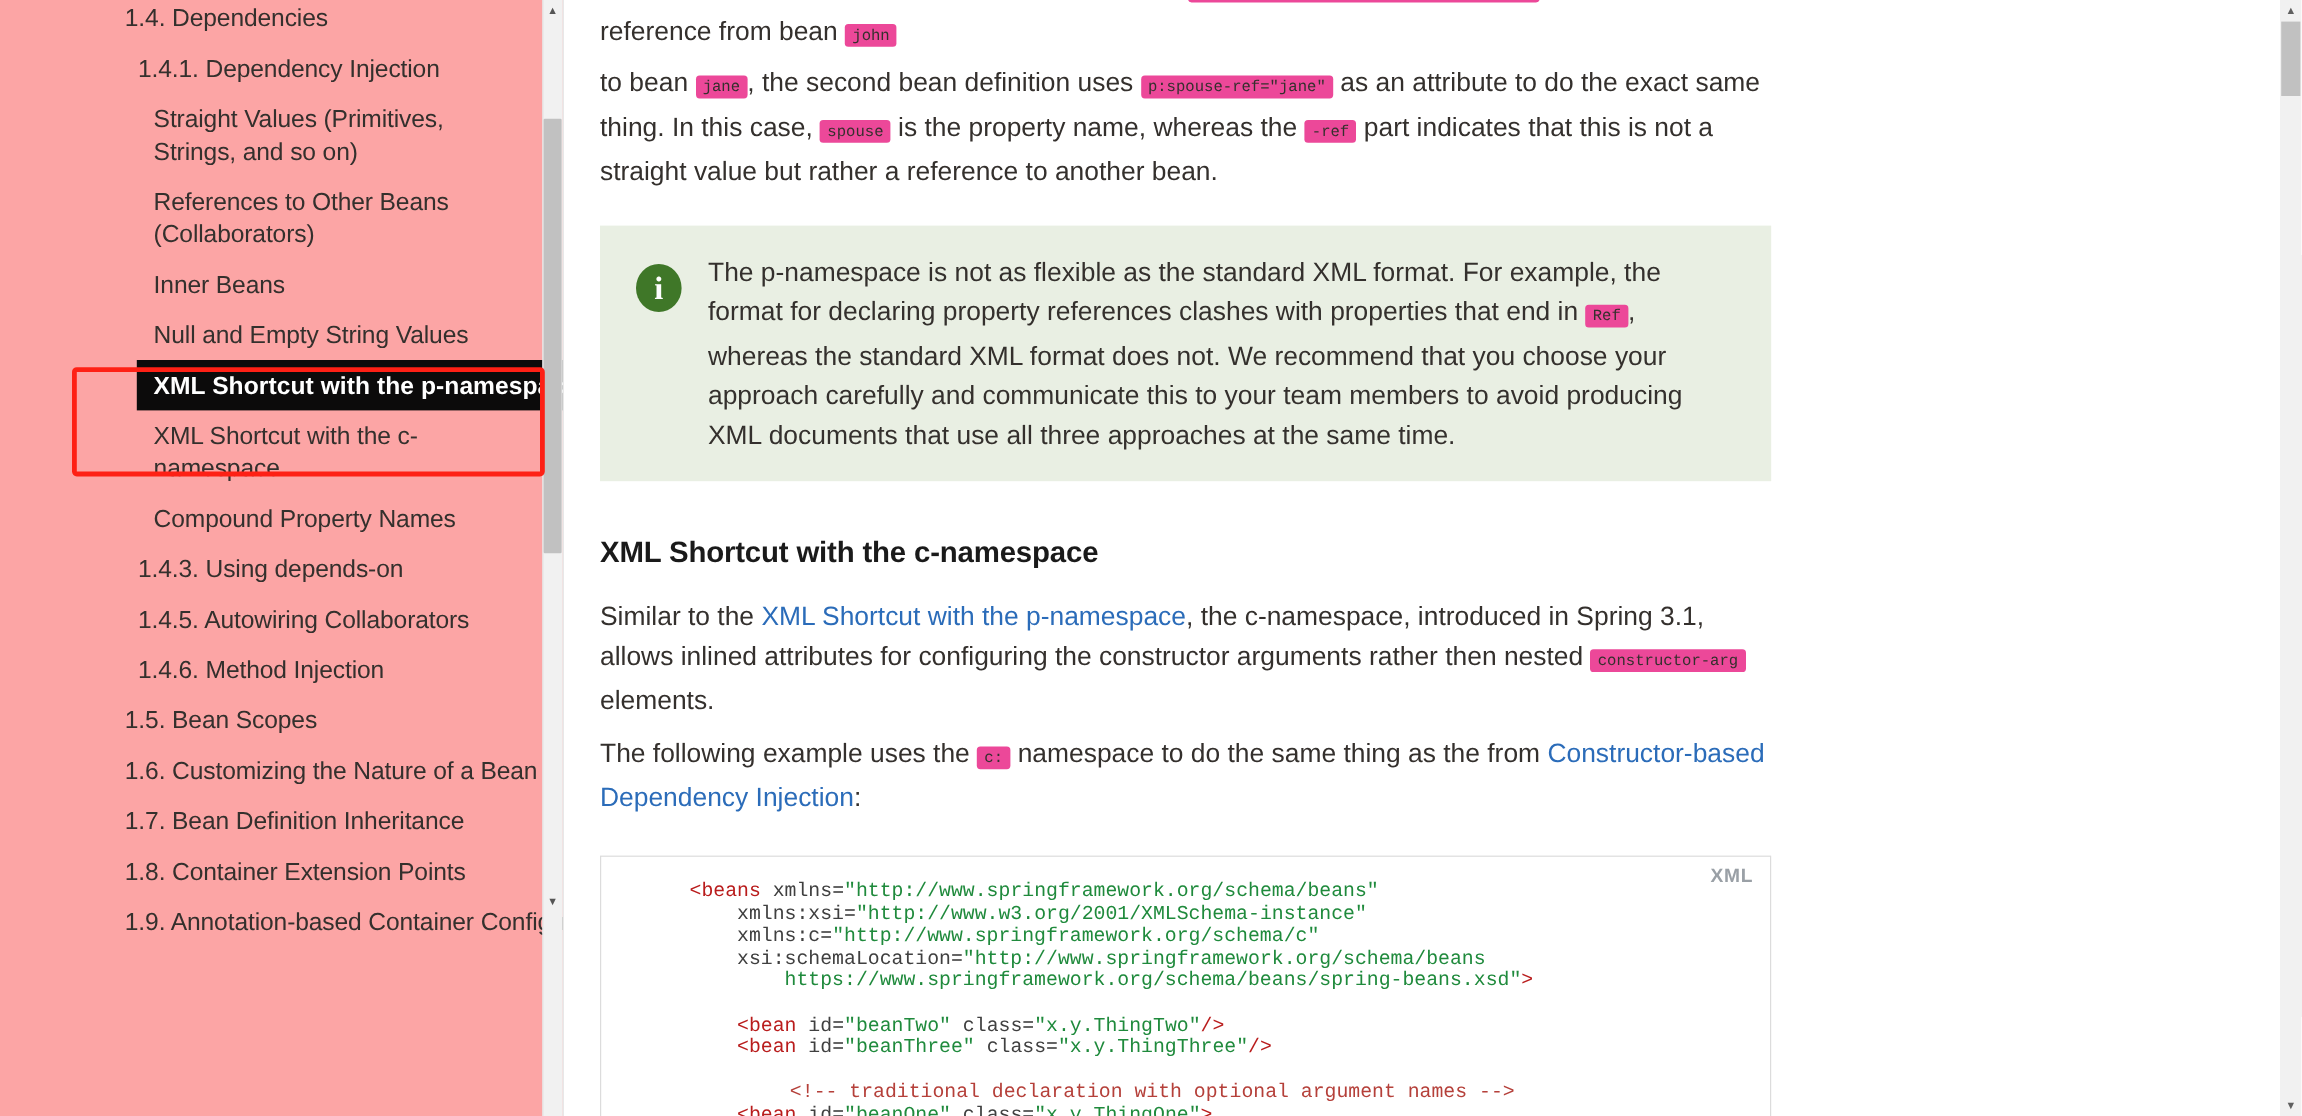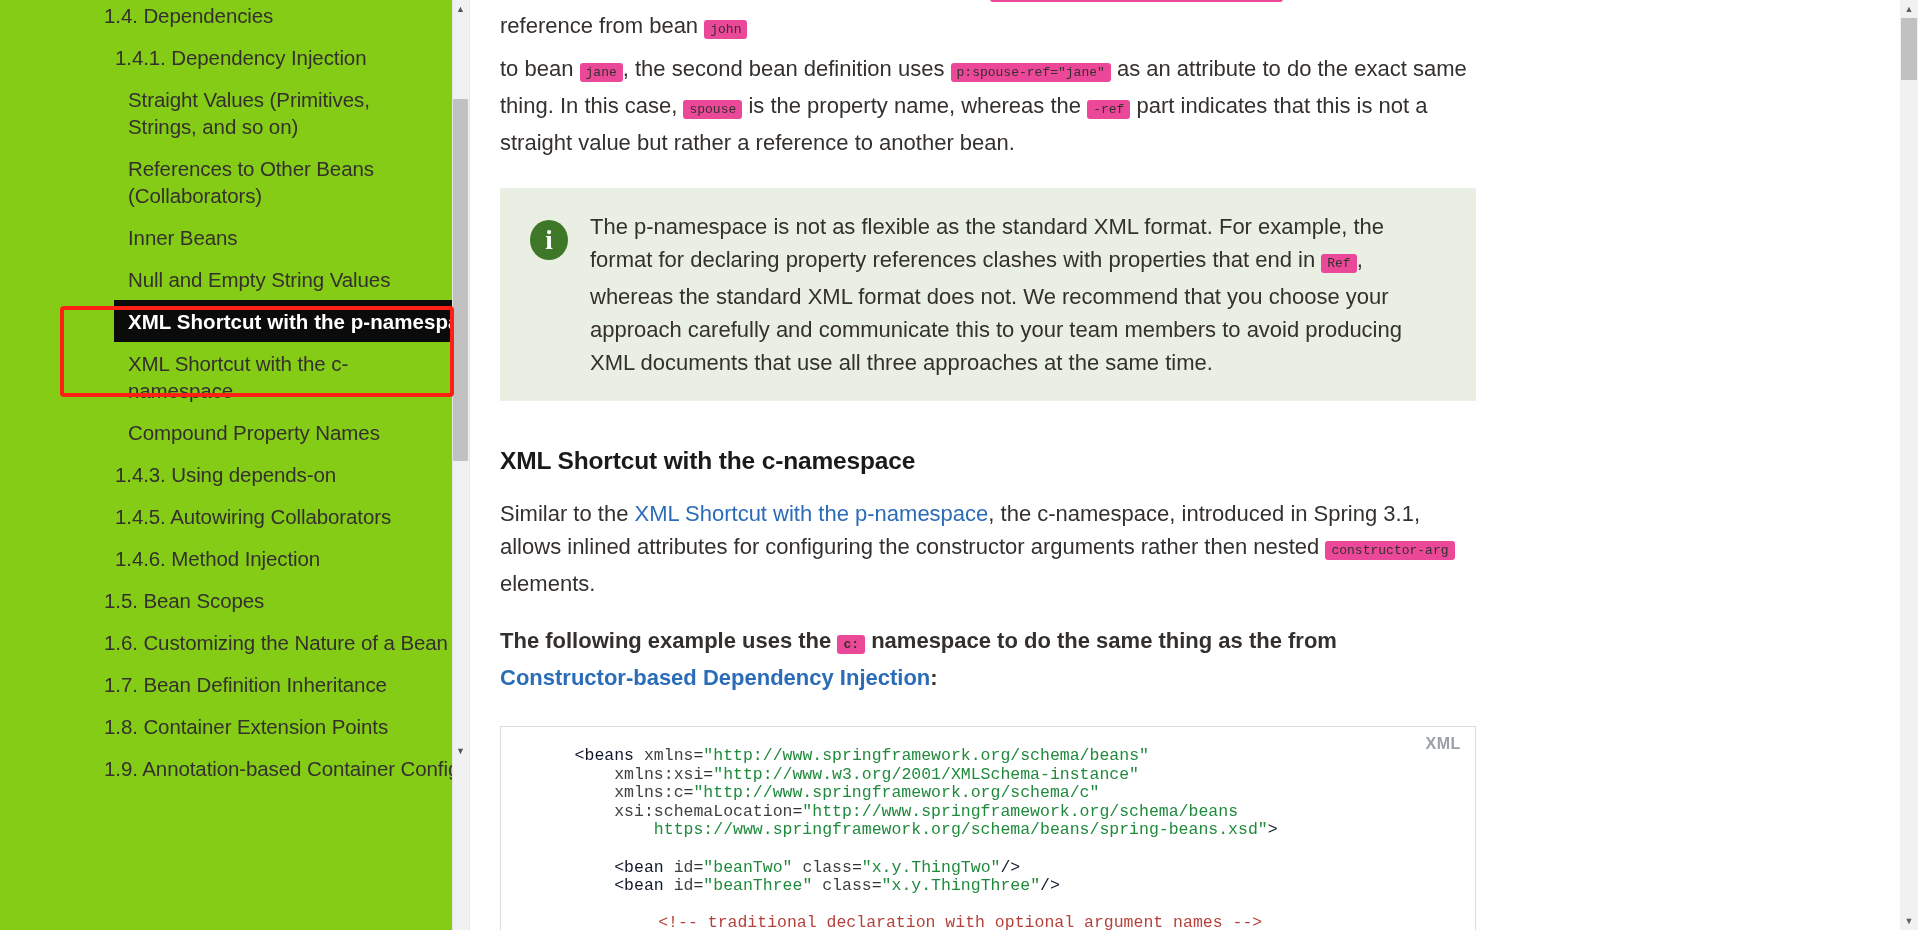--- a/index.html
+++ b/index.html
@@ -9,21 +9,21 @@
     overflow: hidden;
     background: #ffffff;
     font-family: "Liberation Sans", sans-serif;
   }
   #page { position: relative; width: 1918px; height: 930px; background:#fff; }
 
   
   #sidebar {
     position: absolute; left: 0; top: 0;
     width: 568px; height: 930px;
-    background: #84cc16;
+    background: #fca5a5;
     overflow: hidden;
   }
   #toc-list {
     position: absolute;
     left: 0; top: -6px;
     width: 548px;
   }
   .toc-item {
     color: #34302d;
     font-size: 20.5px;
@@ -173,21 +173,21 @@
   }
   pre#code-pre {
     margin: 0;
     padding: 0 0 0 34px;
     font-family: "Liberation Mono", monospace;
     font-size: 16.5px;
     line-height: 18.6px;
     color: #333;
     white-space: pre;
   }
-  .c-tag  { color: #0f172a; }
+  .c-tag  { color: #b91c1c; }
   .c-attr { color: #404040; }
   .c-str  { color: #1f8a3c; }
   .c-com  { color: #b5403a; margin-left: 44px; }
   .c-pun  { color: #333333; }
 
   
   #page-sb-track {
     position: absolute; right: 0; top: 0;
     width: 18px; height: 930px;
     background: #f1f1f1;
@@ -272,21 +272,21 @@
 
       <h3 class="section-title">XML Shortcut with the c-namespace</h3>
 
       <p class="para">
         <span>Similar to the</span>
         <a class="doclink" href="#">XML Shortcut with the p-namespace</a><span>, the c-namespace, introduced in Spring 3.1, allows inlined attributes for configuring the constructor arguments rather then nested</span>
         <code class="inline">constructor-arg</code>
         <span>elements.</span>
       </p>
 
-      <p class="para" style="margin-top:18px;font-weight:bold;">
+      <p class="para" style="margin-top:5px;">
         <span>The following example uses the</span>
         <code class="inline">c:</code>
         <span>namespace to do the same thing as the from</span>
         <a class="doclink" href="#">Constructor-based Dependency Injection</a><span>:</span>
       </p>
 
       <div id="code-block">
         <div id="code-lang">XML</div>
         <pre id="code-pre"><span class="c-pun">    </span><span class="c-tag">&lt;beans</span><span class="c-pun"> </span><span class="c-attr">xmlns</span><span class="c-pun">=</span><span class="c-str">"http://www.springframework.org/schema/beans"</span>
 <span class="c-pun">        </span><span class="c-attr">xmlns:xsi</span><span class="c-pun">=</span><span class="c-str">"http://www.w3.org/2001/XMLSchema-instance"</span>

